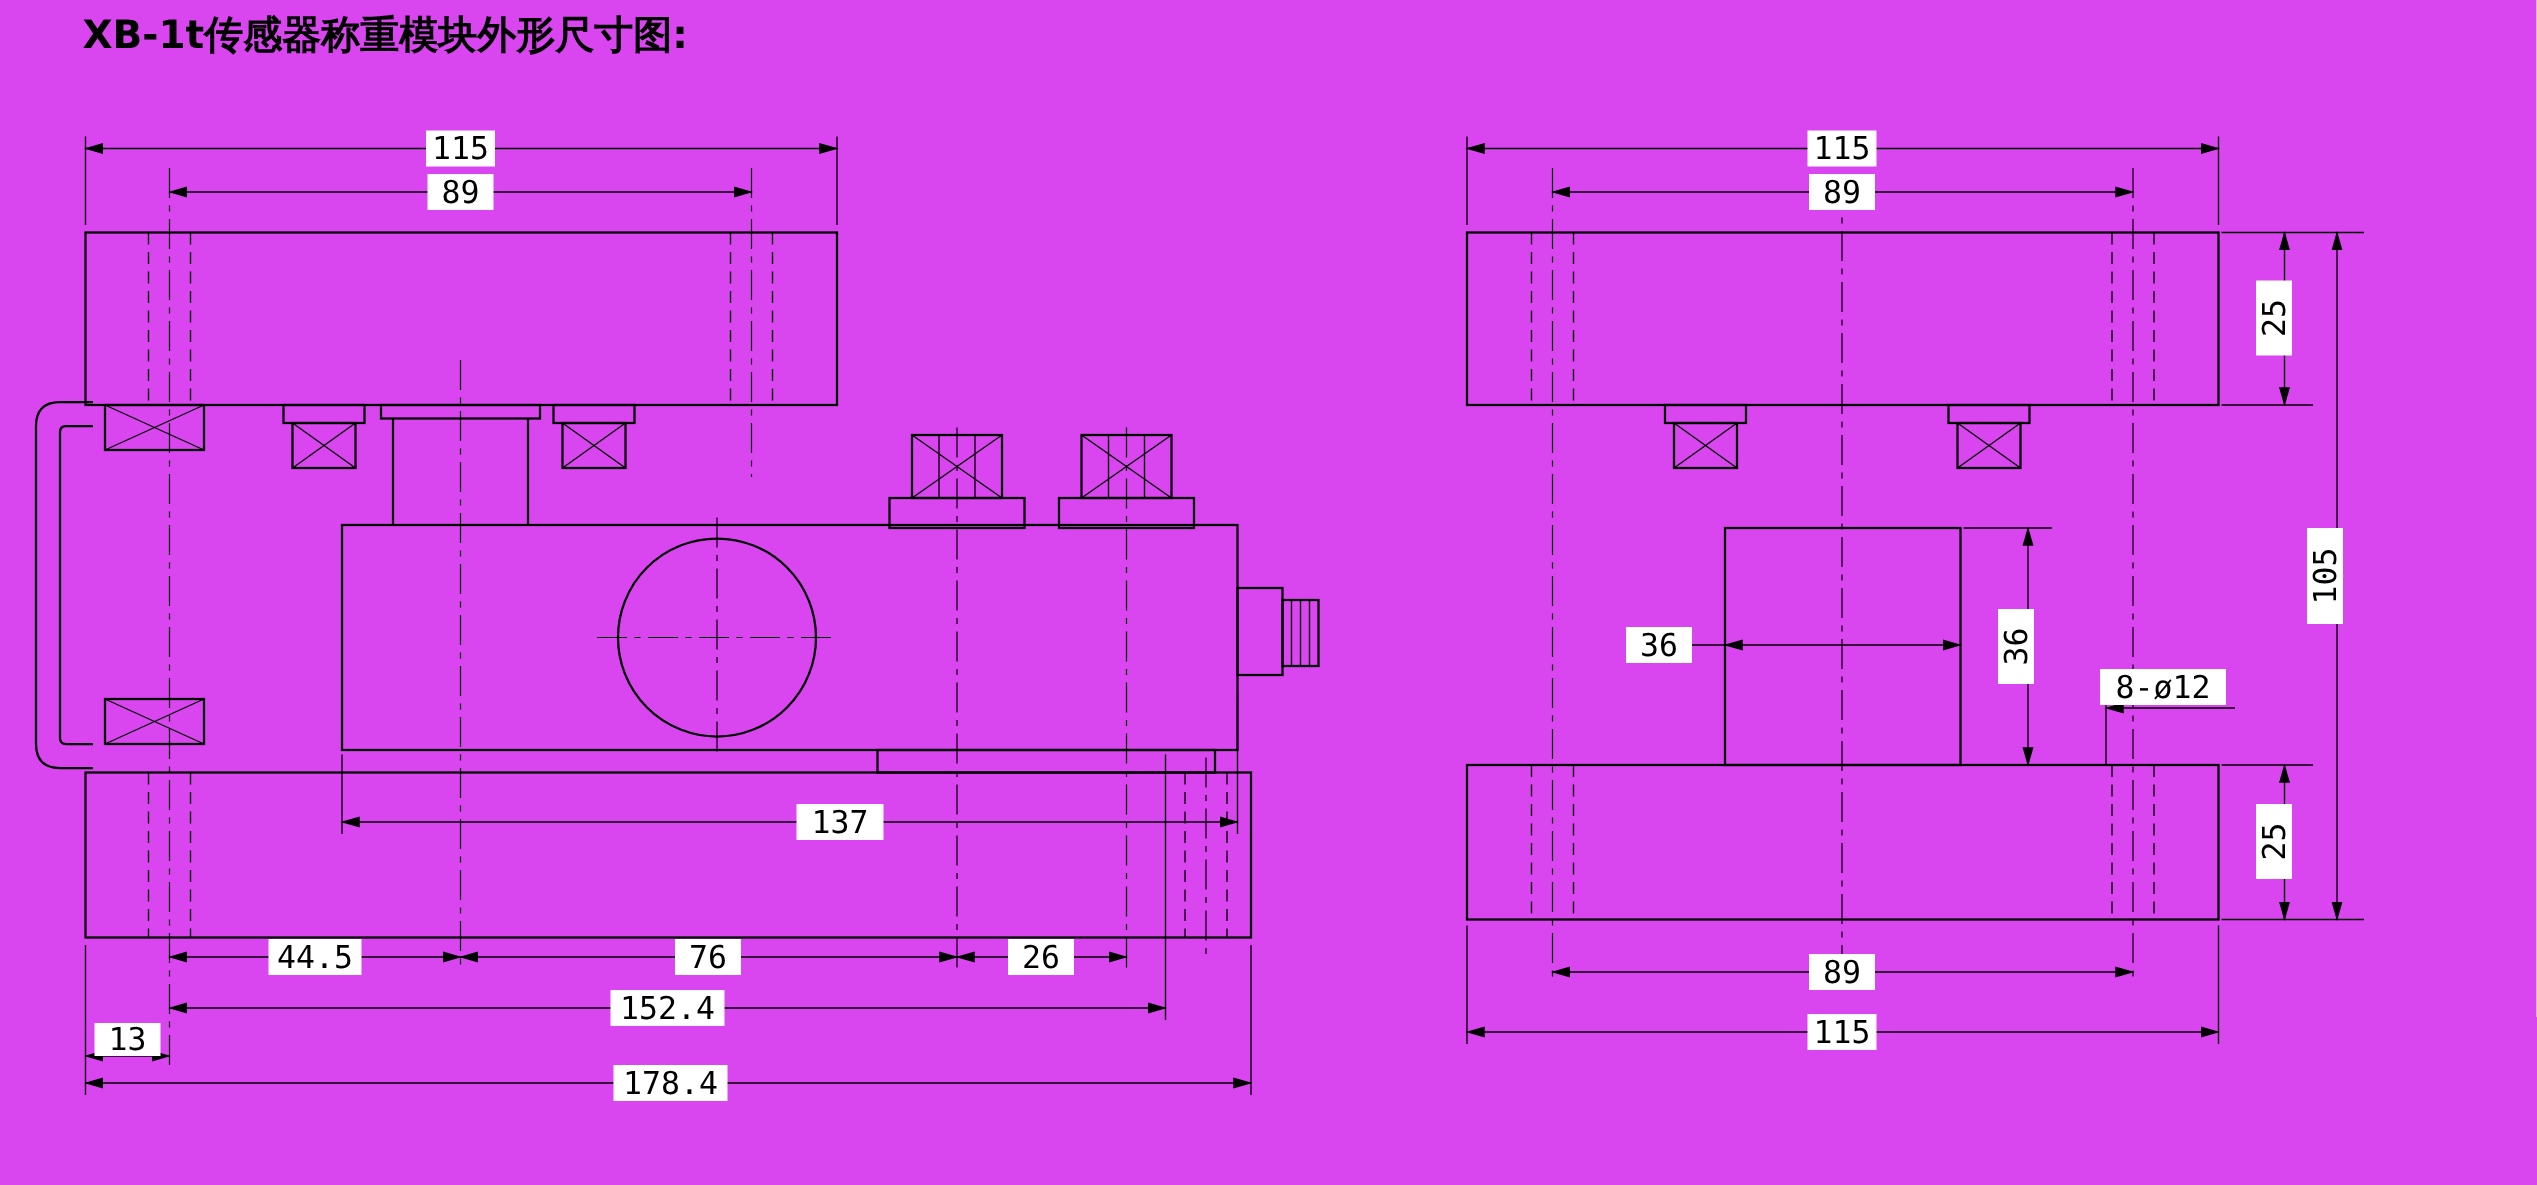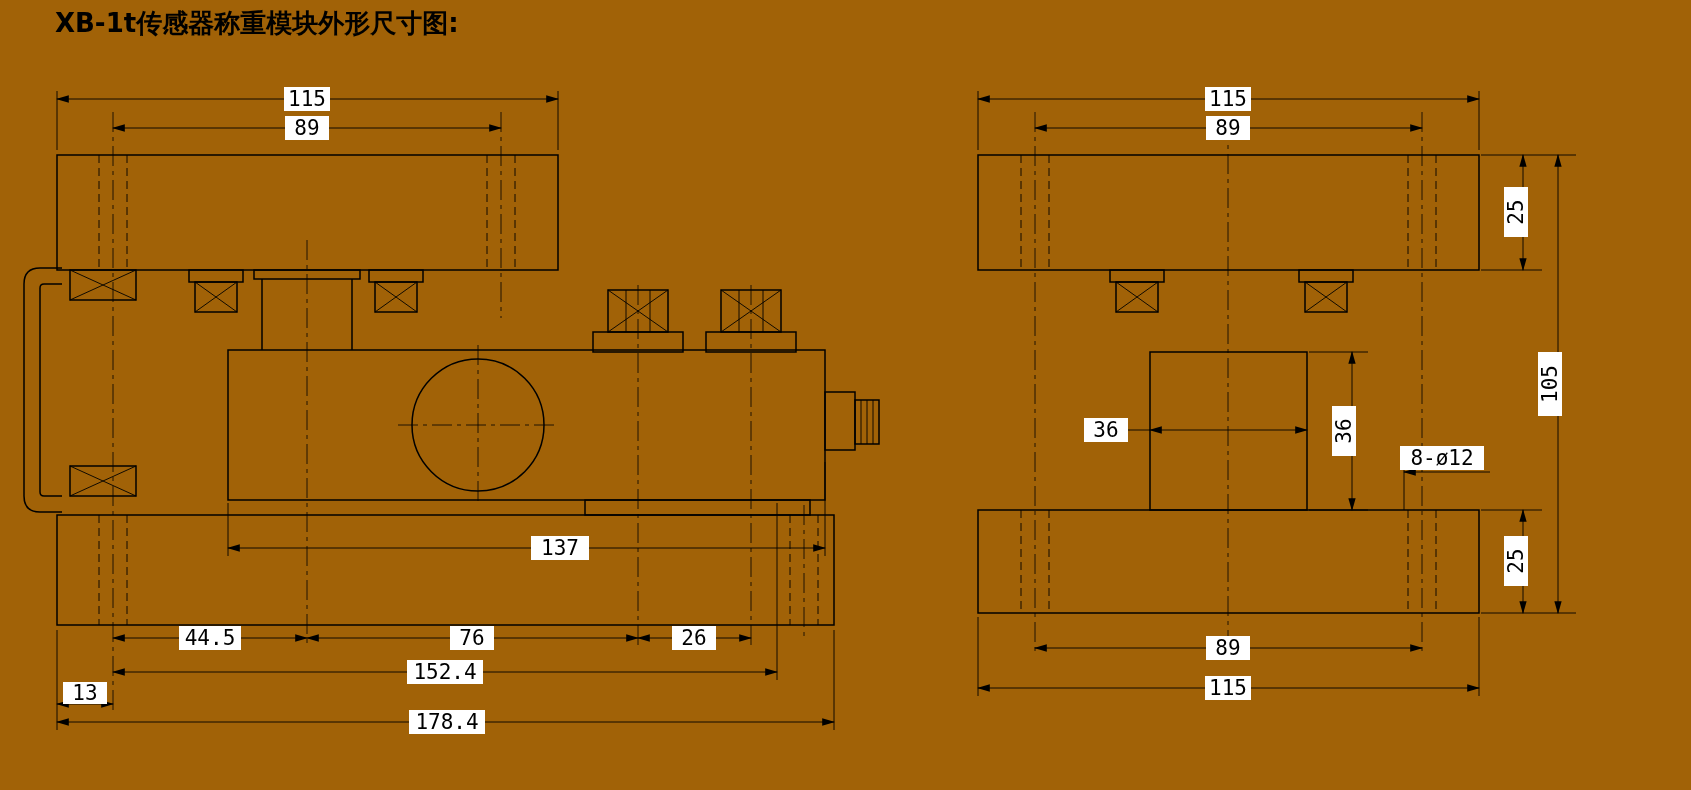--- a/index.html
+++ b/index.html
@@ -1,16 +1,16 @@
 <!DOCTYPE html>
 <html><head>
 <meta charset="utf-8">
 <style>
   html,body{margin:0;padding:0;background:#fff}
-  .canvas{width:1691px;height:790px;background:#a16207;position:relative;overflow:hidden}
+  .canvas{width:1691px;height:790px;background:#d946ef;position:relative;overflow:hidden}
   svg{display:block}
   .o  {stroke:#000;stroke-width:1.5;fill:none;stroke-linecap:butt}
   .th {stroke:#000;stroke-width:0.9;fill:none}
   .hid{stroke:#000;stroke-width:0.9;fill:none;stroke-dasharray:8 5}
   .cl {stroke:#000;stroke-width:0.8;fill:none;stroke-dasharray:20 5 4 5}
   .dim{stroke:#000;stroke-width:0.9;fill:none}
   .bg {fill:#fff;stroke:none}
   text.t{font-family:"DejaVu Sans Mono","Liberation Mono",monospace;font-size:21px;fill:#000;text-anchor:middle;dominant-baseline:central}
   text.title{font-family:"DejaVu Sans","Liberation Sans",sans-serif;font-size:26px;font-weight:700;fill:#000;text-anchor:start}
 </style>

